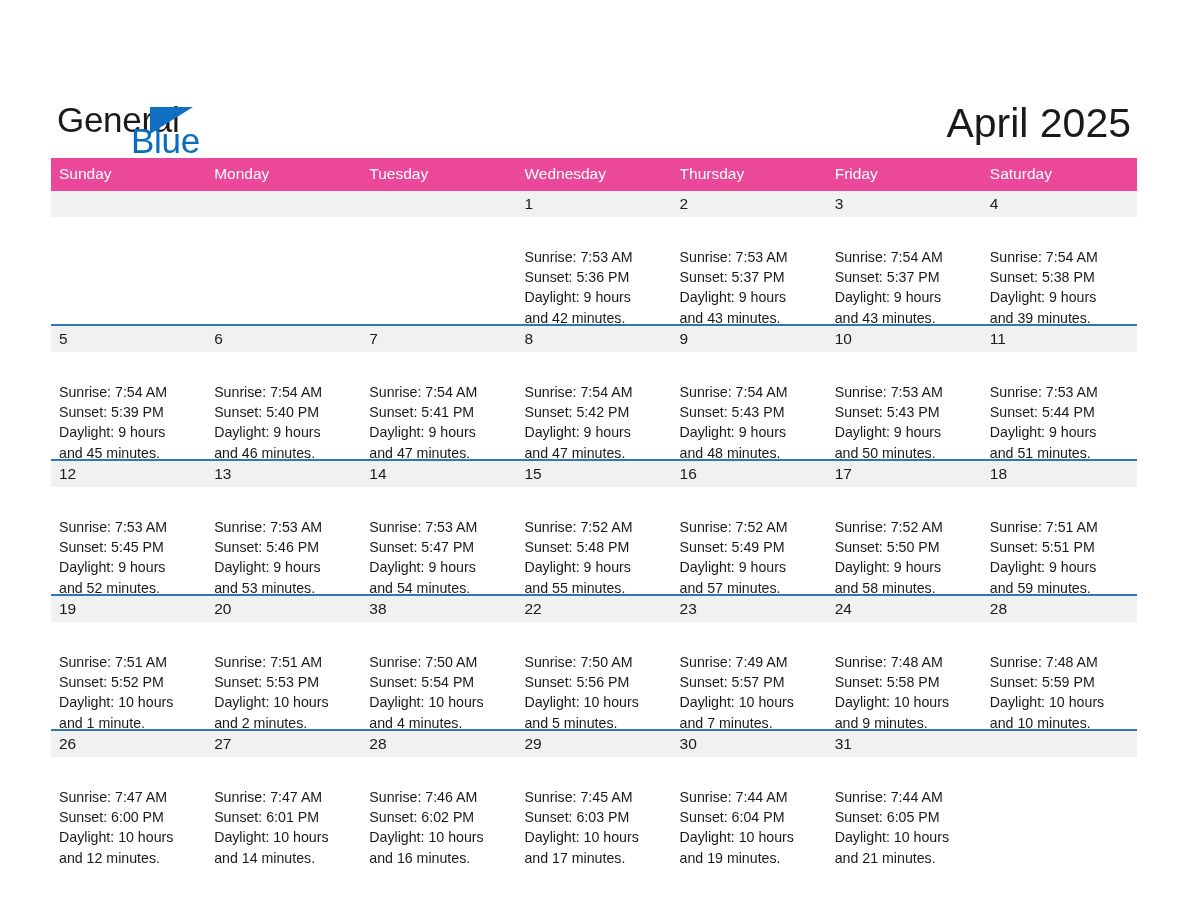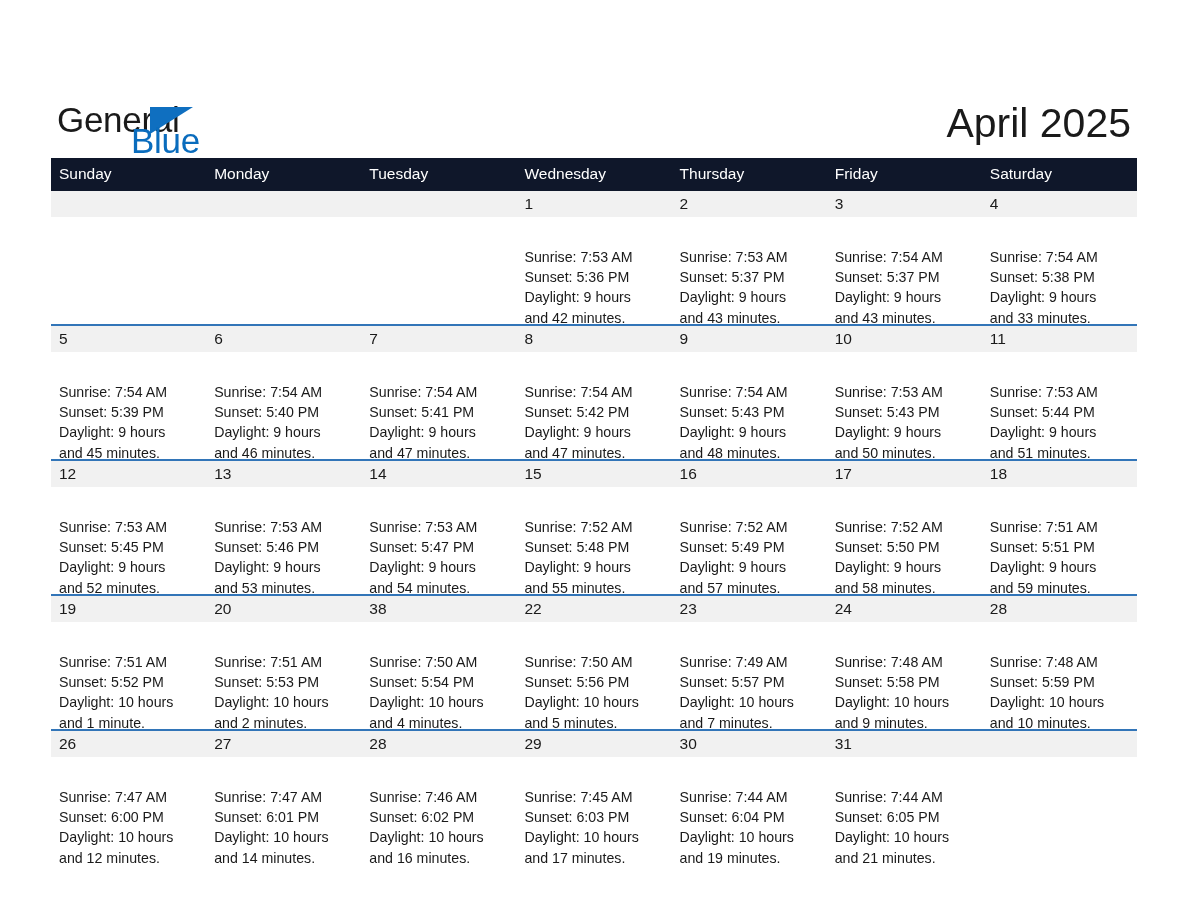--- a/index.html
+++ b/index.html
@@ -96,21 +96,21 @@
   .calendar {
     position: absolute;
     left: 51px;
     top: 158px;
     width: 1086px;
     border-collapse: collapse;
     table-layout: fixed;
   }
 
   .calendar th {
-    background: #0f172a;
+    background: #ec4899;
     color: #ffffff;
     font-size: 15.5px;
     font-weight: normal;
     text-align: left;
     padding: 7px 0 8px 8px;
     height: 17px;
     vertical-align: middle;
   }
 
   .calendar td {
@@ -235,21 +235,21 @@
               </div>
             </div>
           </td>
           <td>
             <div class="cell">
               <div class="daynum-band">4</div>
               <div class="details">
                 <div>Sunrise: 7:54 AM</div>
                 <div>Sunset: 5:38 PM</div>
                 <div>Daylight: 9 hours</div>
-                <div>and 33 minutes.</div>
+                <div>and 39 minutes.</div>
               </div>
             </div>
           </td>
         </tr>
         <tr class="week">
           <td>
             <div class="cell">
               <div class="daynum-band">5</div>
               <div class="details">
                 <div>Sunrise: 7:54 AM</div>

